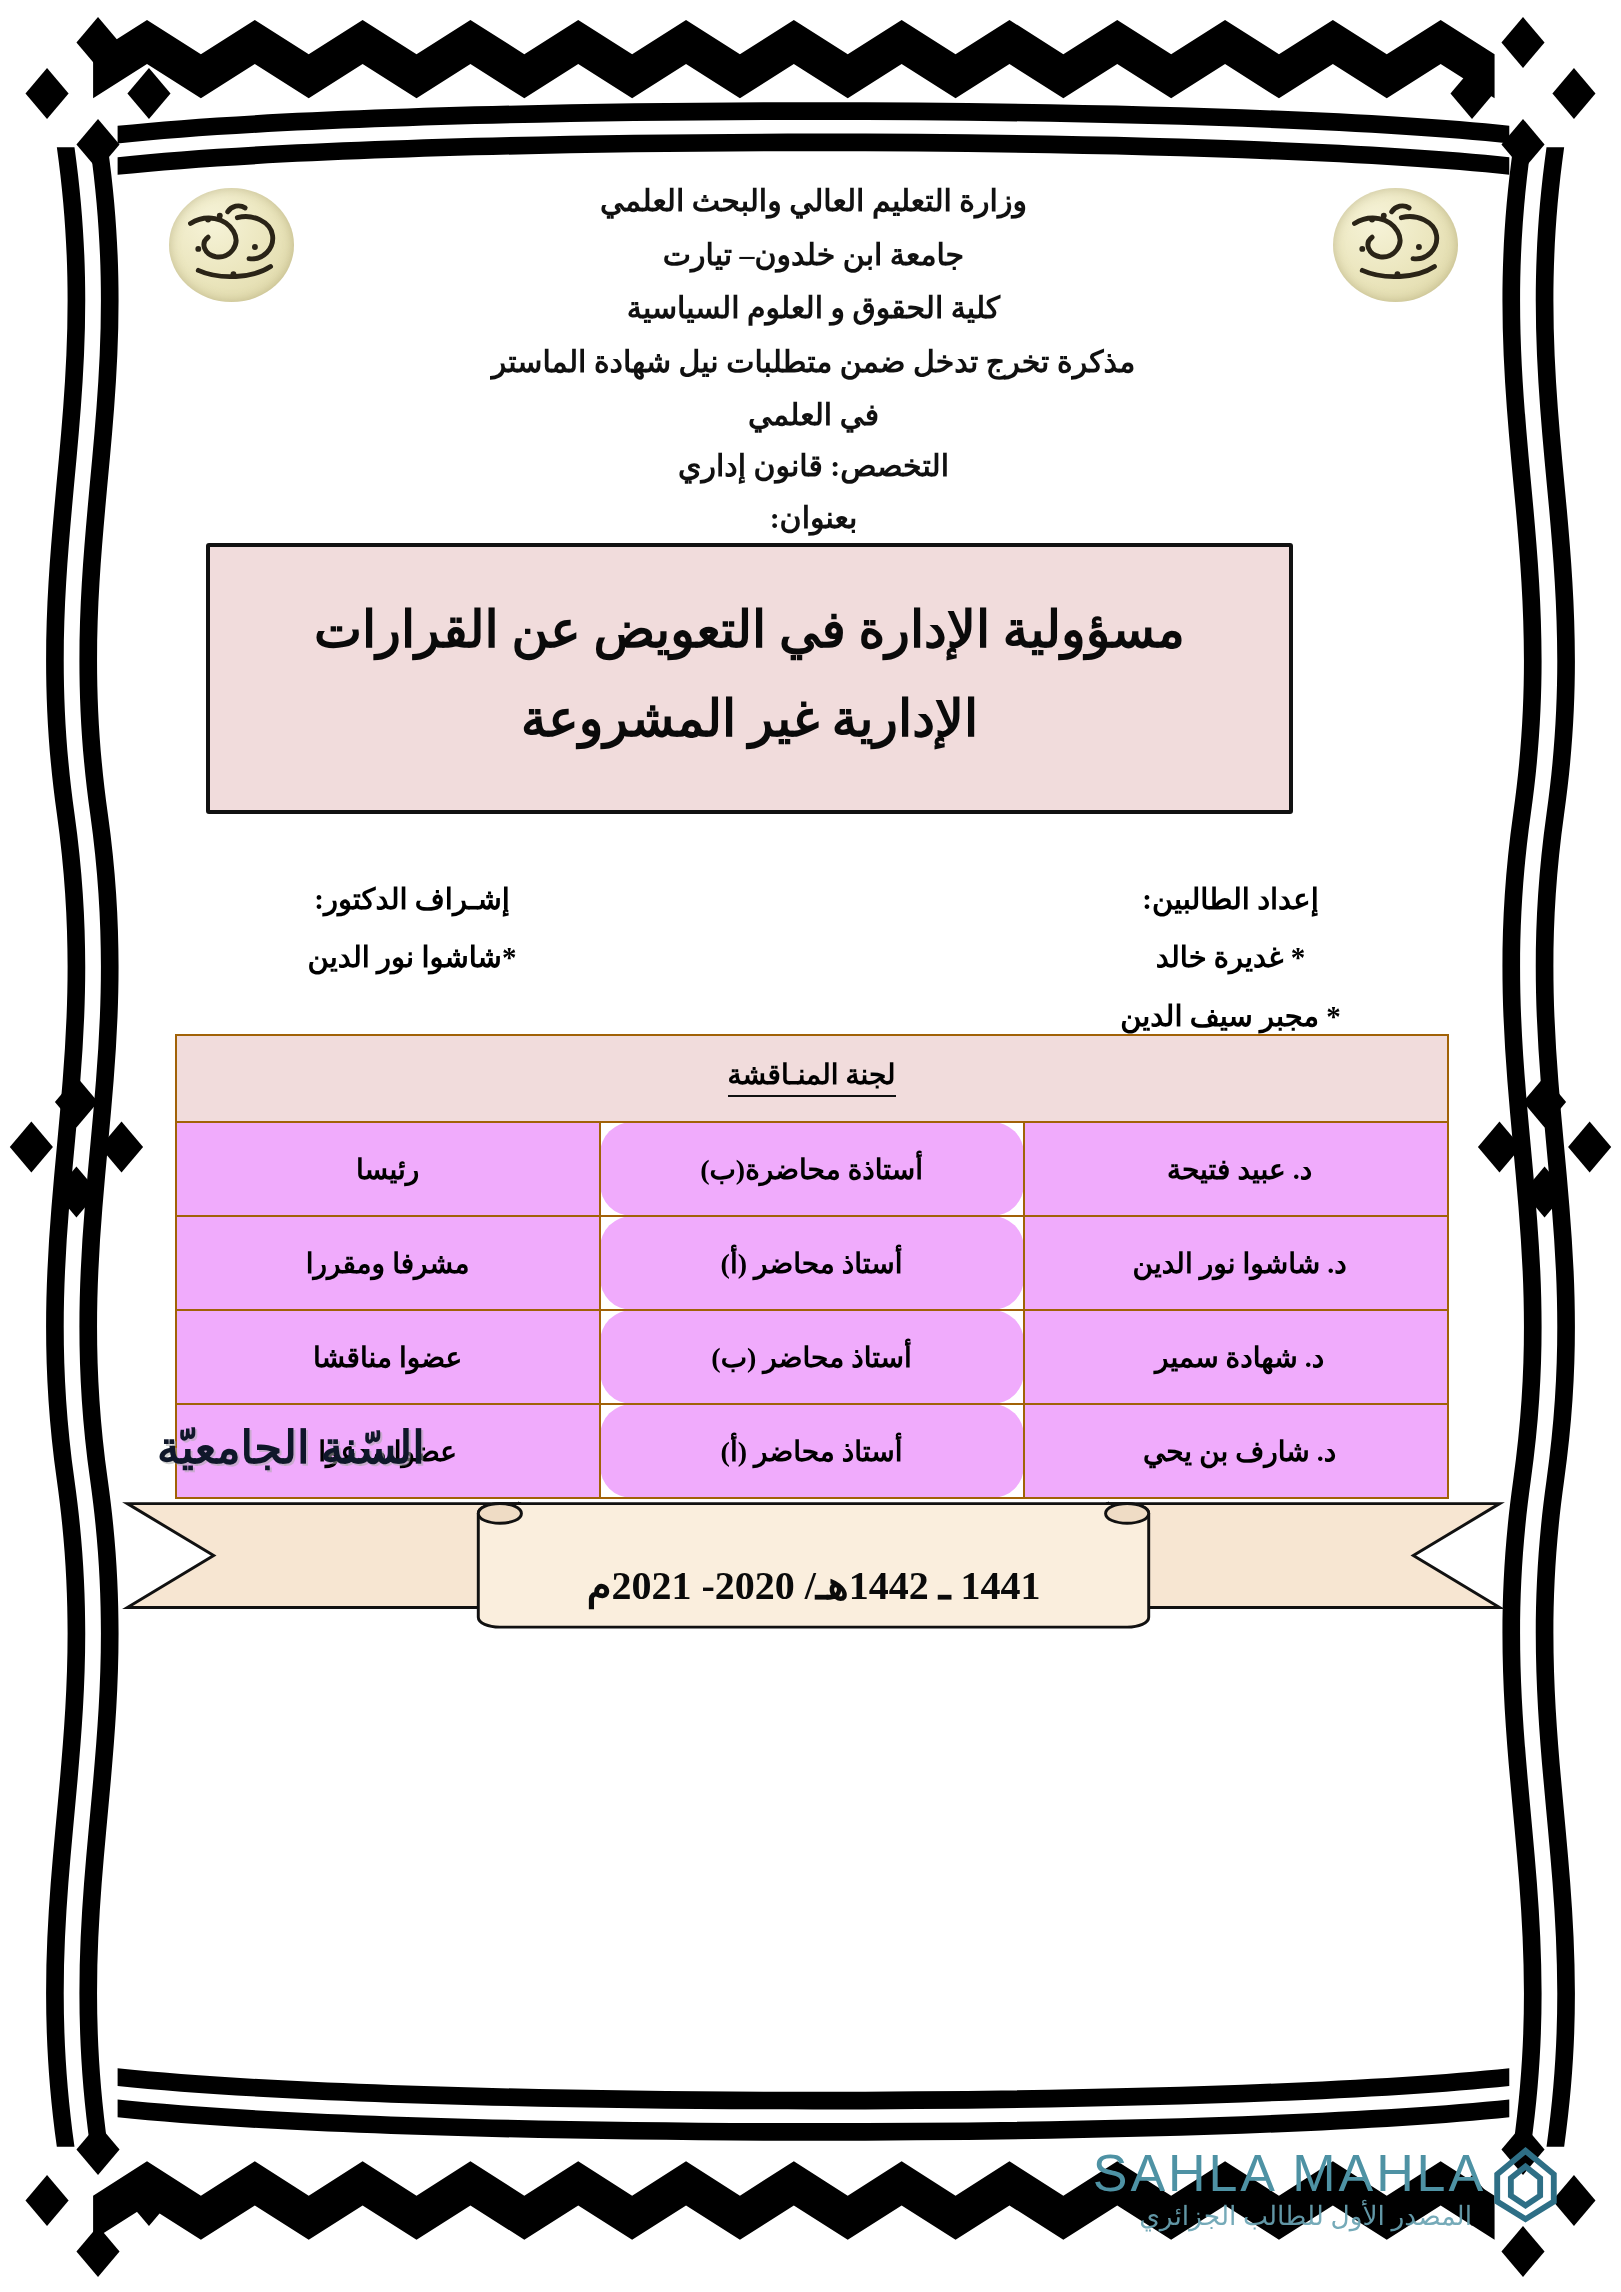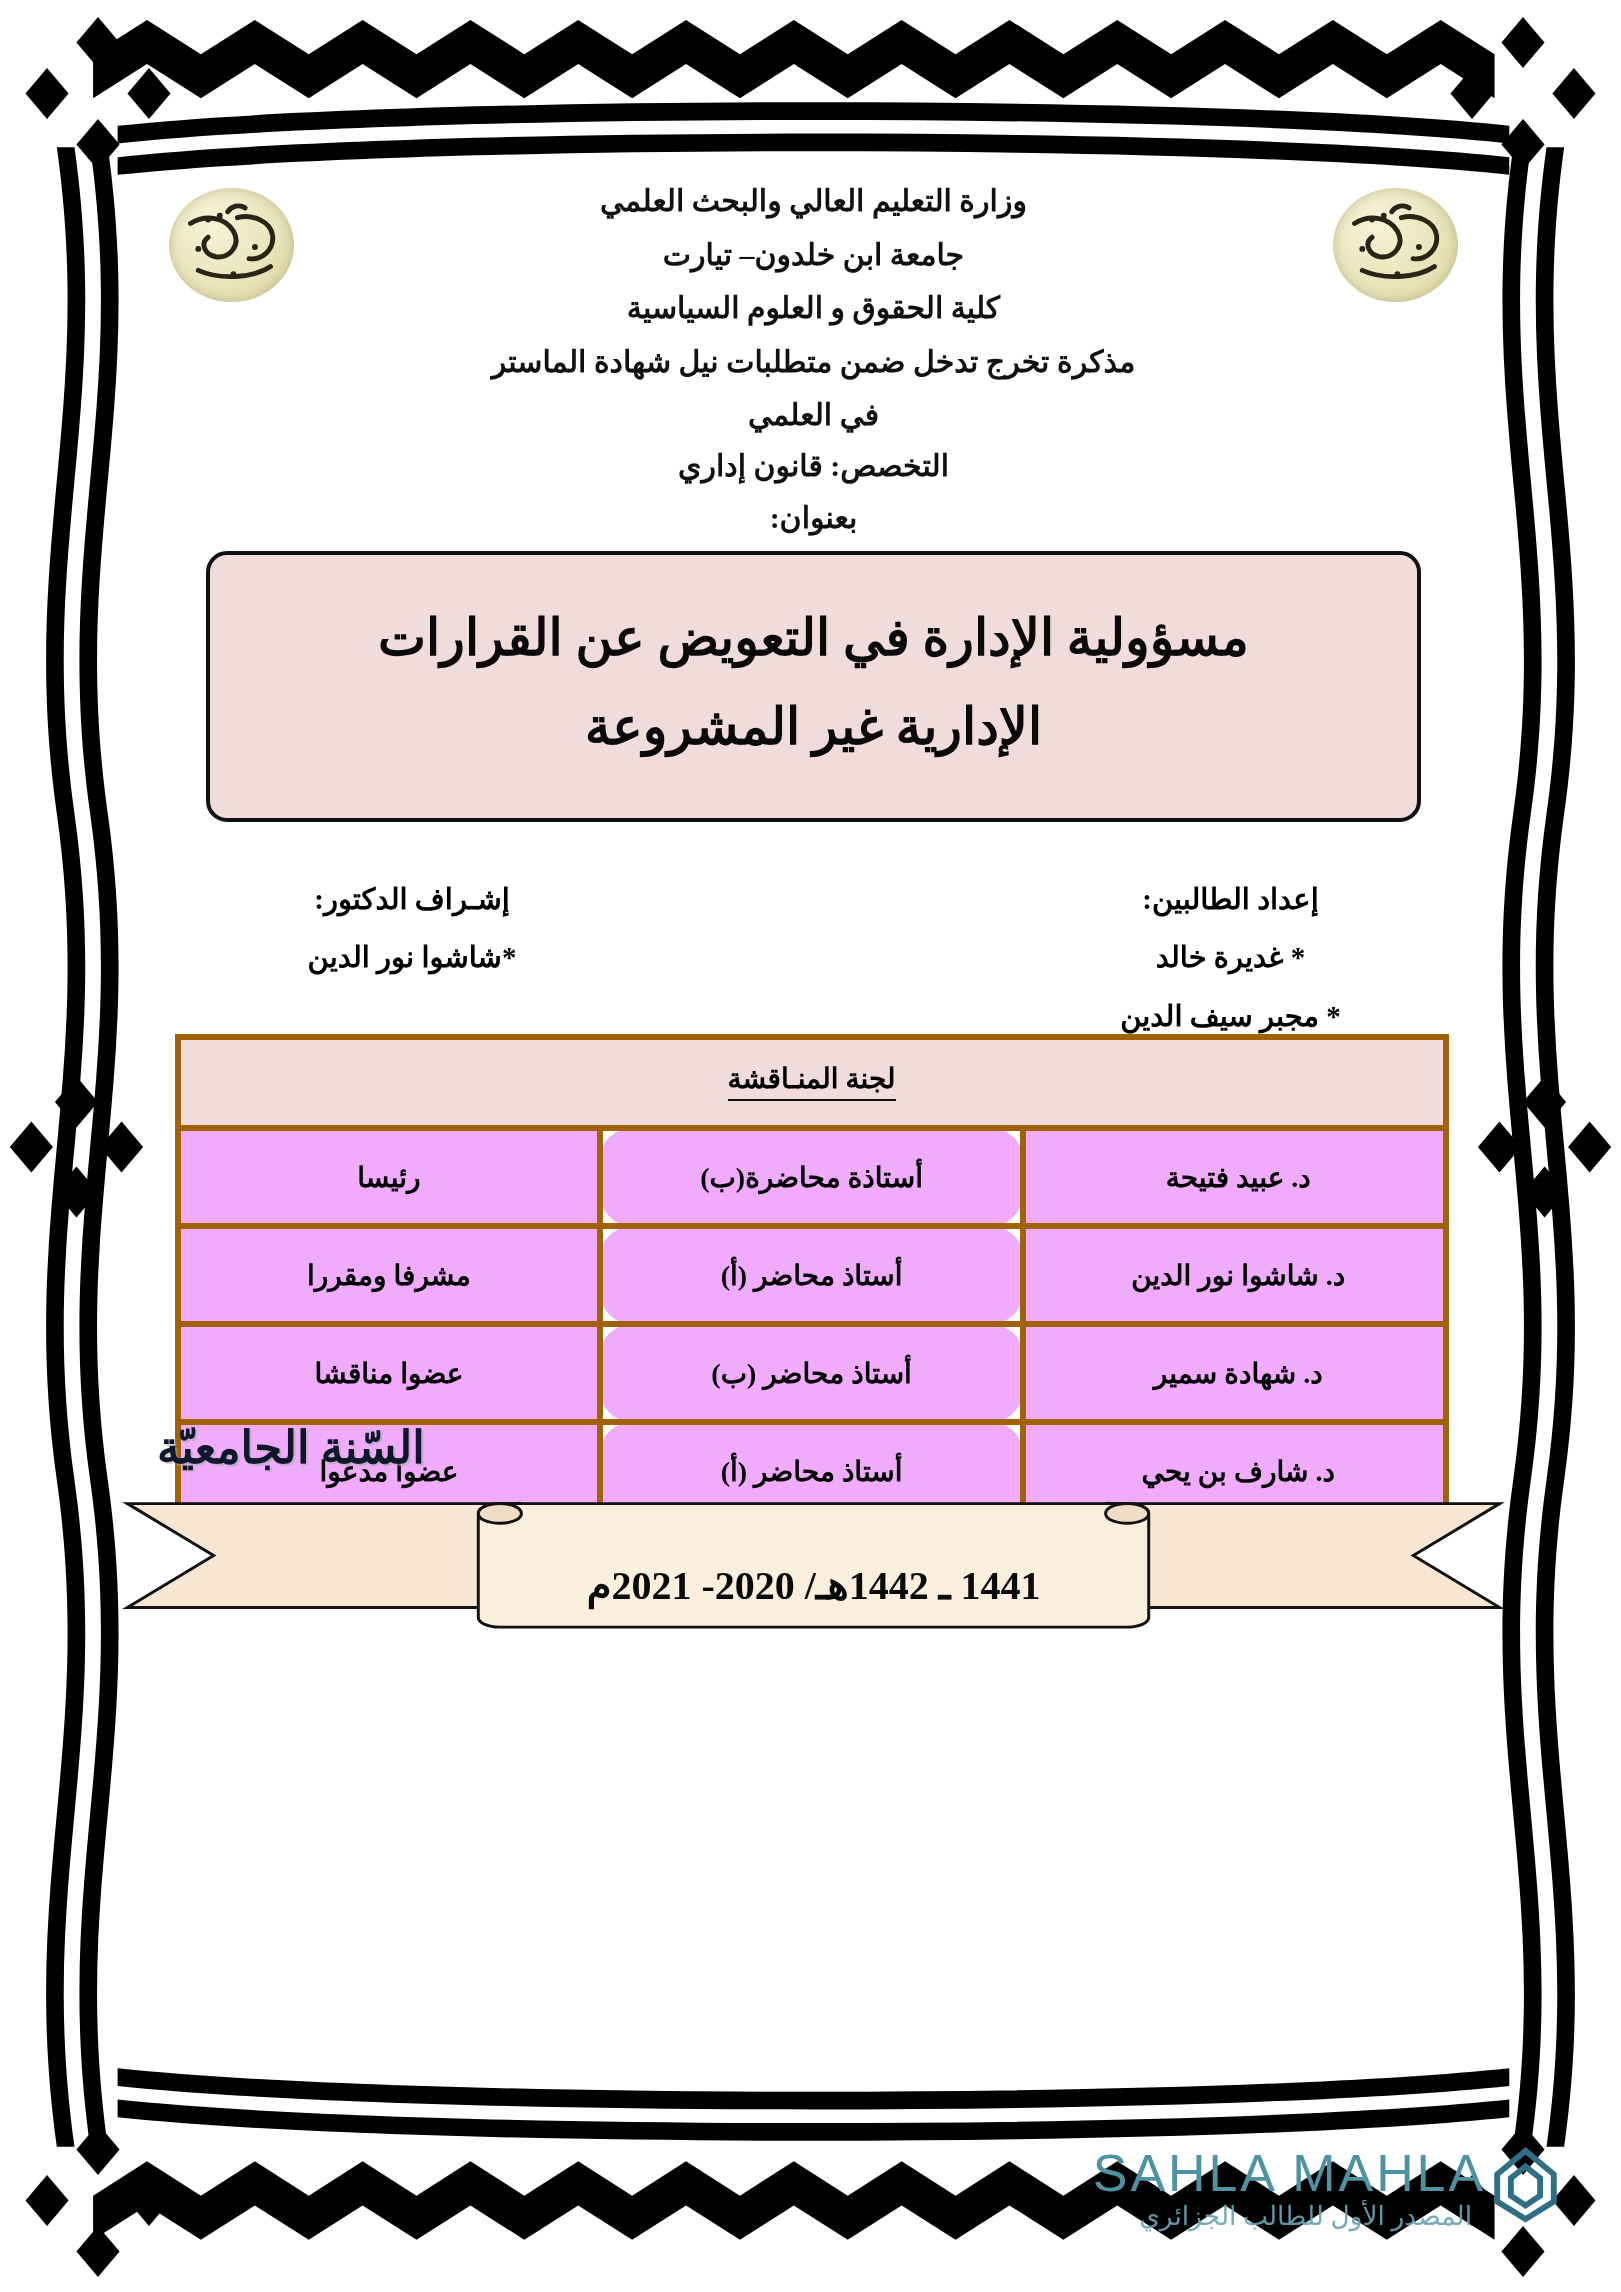--- a/index.html
+++ b/index.html
@@ -63,25 +63,25 @@
   }
   .logo-left  { left: 11.8px;  top: 41px; }
   .logo-right { right: 11.8px; top: 41px; }
   .logo svg { display:block; }
 
   
   .title-box {
     position: absolute;
     left: 0px;
     top: 396px;
-    width: 1215px;
-    margin: 8px 49px;
+    width: 1087px;
+    margin: 0 49px;
     background: #f1dcdc;
     border: 4.9px solid #111;
-    border-radius: 21px;
+    border-radius: 3px;
     padding: 39px 45px 45px 45px;
     box-sizing: border-box;
     text-align: center;
   }
   .title-text {
     font-family: "Liberation Serif", "DejaVu Serif", serif;
     font-weight: bold;
     font-size: 51px;
     line-height: 1.75;
     color: #0a0a0a;
@@ -117,21 +117,21 @@
   
   .committee {
     position: absolute;
     top: 887px;
     left: 17.6px;
     width: 1274px;
     border-collapse: collapse;
     table-layout: fixed;
   }
   .committee td, .committee th {
-    border: 6px solid #a16207;
+    border: 2px solid #a16207;
     padding: 8px;
   }
   .committee .caption-cell {
     background: #f1dcdc;
     text-align: center;
     height: 69px;
     vertical-align: middle;
   }
   .caption-text {
     font-weight: bold;

